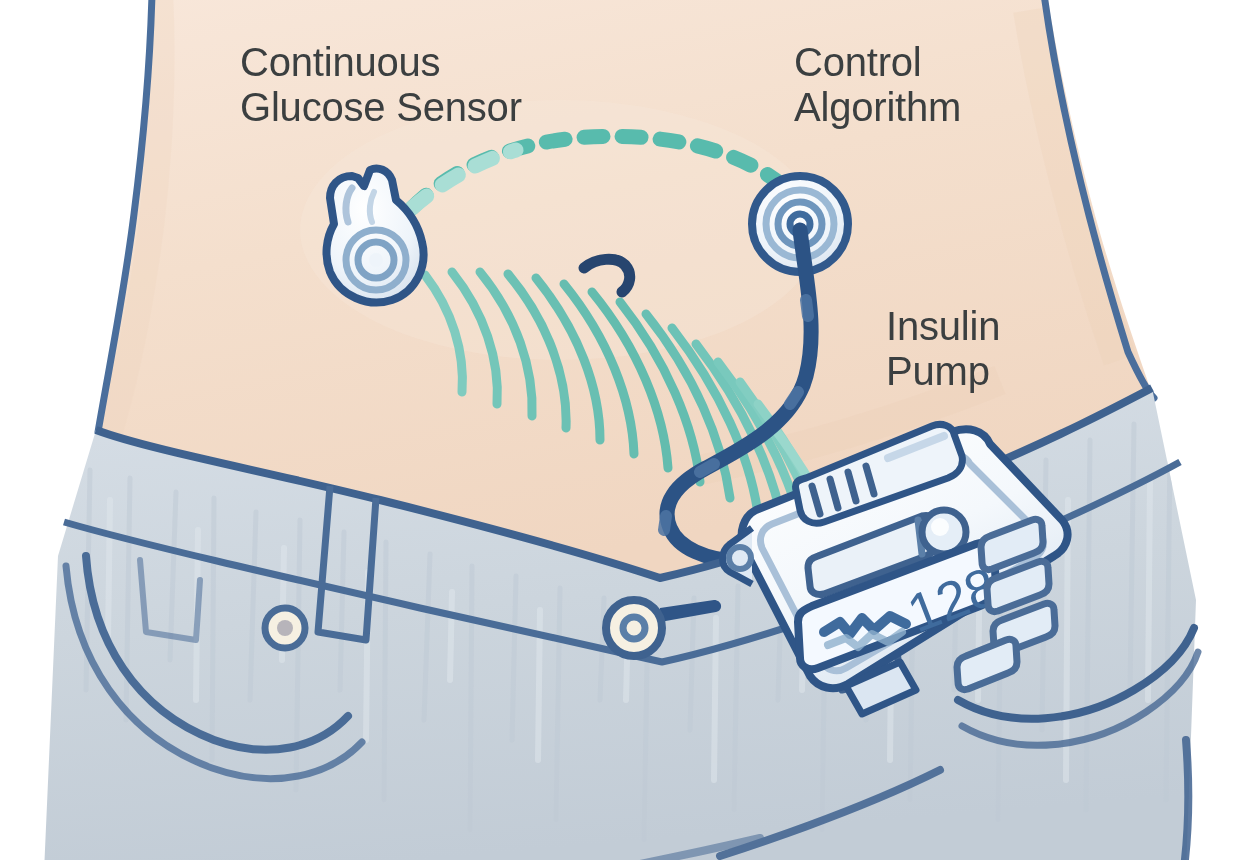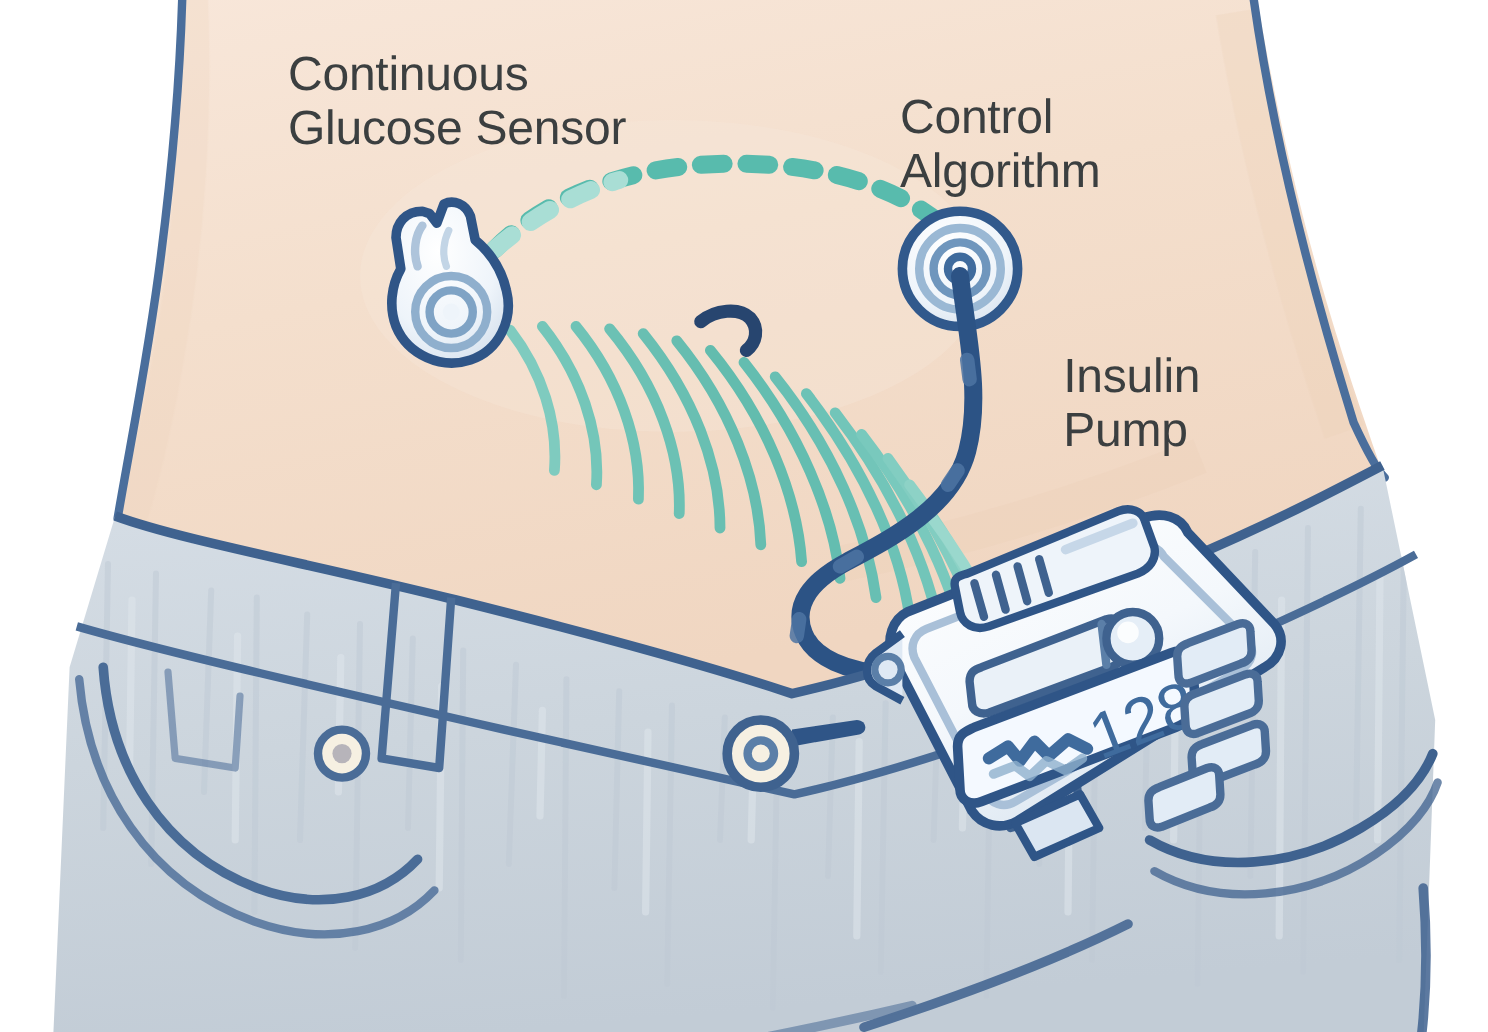--- a/index.html
+++ b/index.html
@@ -4,22 +4,22 @@
 <style>
   html,body{margin:0;padding:0;background:#ffffff;}
   body{width:1240px;height:860px;overflow:hidden;
        font-family:"Liberation Sans","DejaVu Sans",sans-serif;}
   #stage{position:relative;width:1240px;height:860px;background:#ffffff;}
   #art{position:absolute;inset:0;}
   .lbl{position:absolute;color:#3b3f40;font-size:40px;line-height:1.12;
        font-family:"Liberation Sans","DejaVu Sans",sans-serif;
        letter-spacing:-0.2px;white-space:pre-line;}
   #lbl-cgs{left:240px;top:40px;}
-  #lbl-alg{left:750px;top:40px;margin-top:36px;}
-  #lbl-pump{left:886px;top:292px;}
+  #lbl-alg{left:794px;top:40px;}
+  #lbl-pump{left:886px;top:304px;}
 </style>
 </head>
 <body>
 
 <div id="stage">
 
   <svg id="art" viewBox="0 0 1240 860" preserveAspectRatio="none">
     <defs>
       <linearGradient id="skinG" x1="0" y1="0" x2="0.35" y2="1">
         <stop offset="0" stop-color="#f8e7da"></stop>

